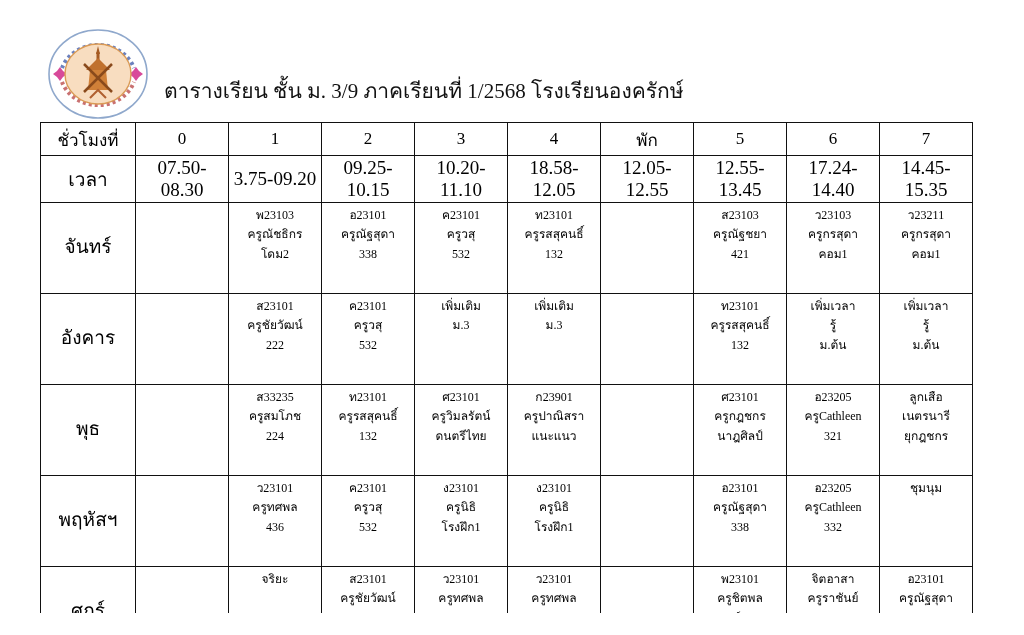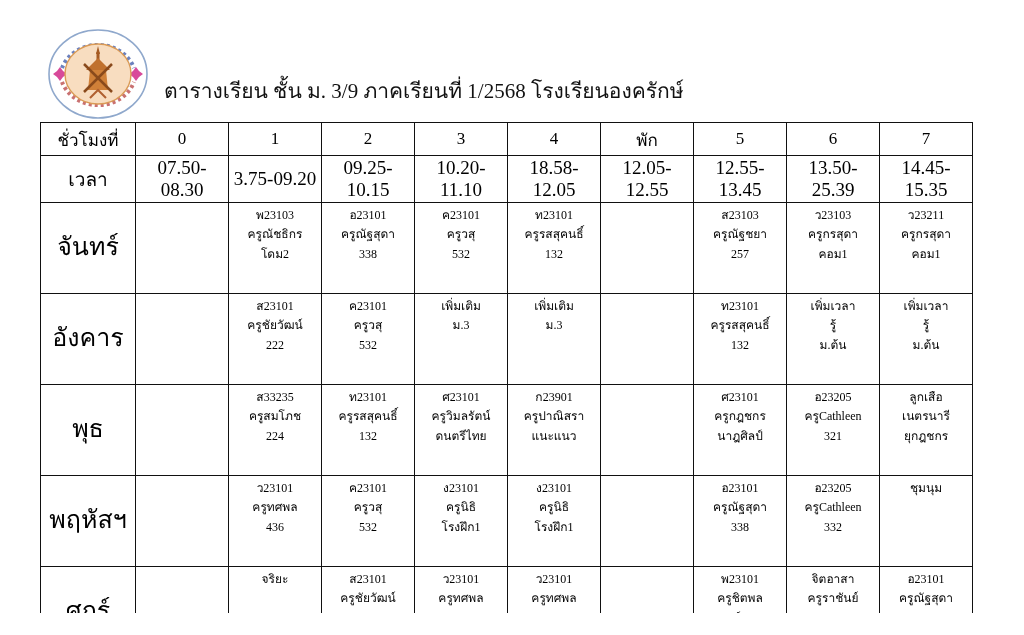--- a/index.html
+++ b/index.html
@@ -9,21 +9,21 @@
   .logo{position:absolute;left:46px;top:28px;width:104px;height:92px;}
 
   .title{position:absolute;left:164px;top:74px;font-size:21px;white-space:nowrap;color:#111;}
 
   table.timetable{position:absolute;left:40px;top:122px;width:932px;border-collapse:collapse;table-layout:fixed;}
   table.timetable td{border:1.6px solid #111;text-align:center;overflow:hidden;}
 
   tr.head-row td{height:30px;vertical-align:middle;font-size:17px;}
   tr.time-row td{height:32px;vertical-align:middle;font-size:19px;}
   tr.day-row td{height:86px;vertical-align:top;font-size:12px;line-height:1.62;padding-top:3px;white-space:pre-line;}
-  tr.day-row td.day-label{vertical-align:middle;font-size:25px;padding-top:0;}
+  tr.day-row td.day-label{vertical-align:middle;font-size:19px;padding-top:0;}
   td.corner{font-size:17px;}
 </style>
 </head>
 <body>
 
 <div class="page">
 
   <div class="logo">
     <svg width="104" height="92" viewBox="0 0 104 92">
       <ellipse cx="52" cy="46" rx="49" ry="44" fill="#ffffff" stroke="#8fa8cc" stroke-width="1.6"></ellipse>
@@ -80,21 +80,21 @@
 
     <tr class="time-row">
       <td>เวลา</td>
       <td>07.50-08.30</td>
       <td>3.75-09.20</td>
       <td>09.25-10.15</td>
       <td>10.20-11.10</td>
       <td>18.58-12.05</td>
       <td>12.05-12.55</td>
       <td>12.55-13.45</td>
-      <td>13.50-25.39</td>
+      <td>17.24-14.40</td>
       <td>14.45-15.35</td>
     </tr>
 
     <tr class="day-row">
       <td class="day-label">จันทร์</td>
       <td></td>
       <td>พ23103
 ครูณัชธิกร
 โดม2</td>
       <td>อ23101
@@ -102,21 +102,21 @@
 338</td>
       <td>ค23101
 ครูวสุ
 532</td>
       <td>ท23101
 ครูรสสุคนธิ์
 132</td>
       <td></td>
       <td>ส23103
 ครูณัฐชยา
-257</td>
+421</td>
       <td>ว23103
 ครูกรสุดา
 คอม1</td>
       <td>ว23211
 ครูกรสุดา
 คอม1</td>
     </tr>
 
     <tr class="day-row">
       <td class="day-label">อังคาร</td>

